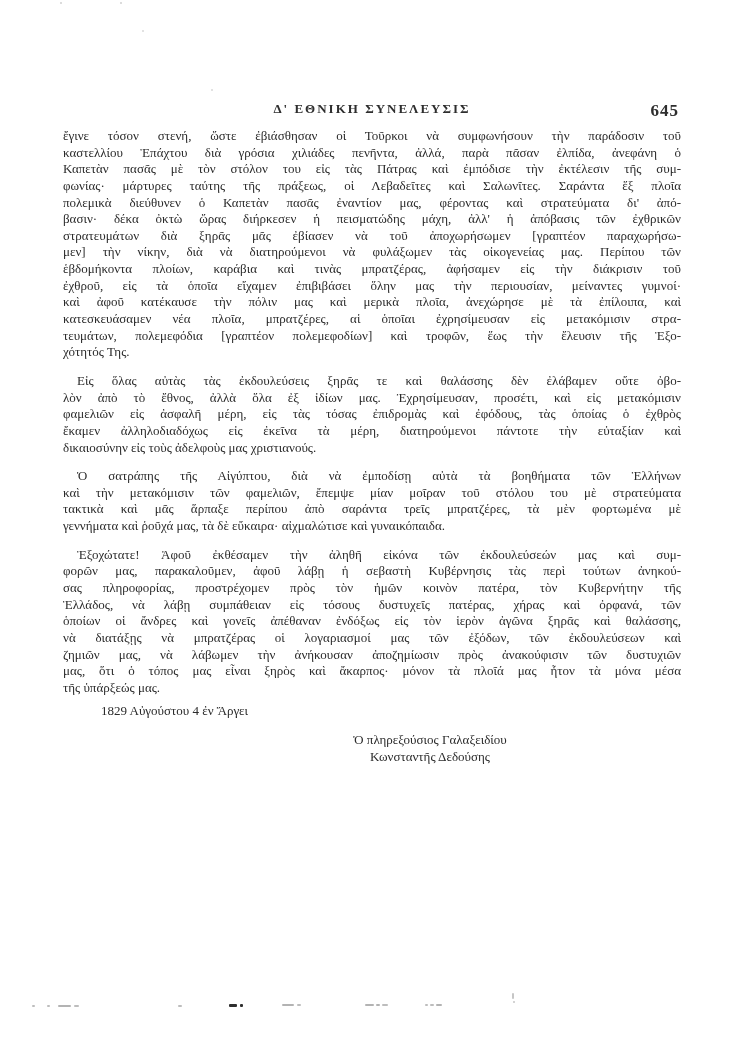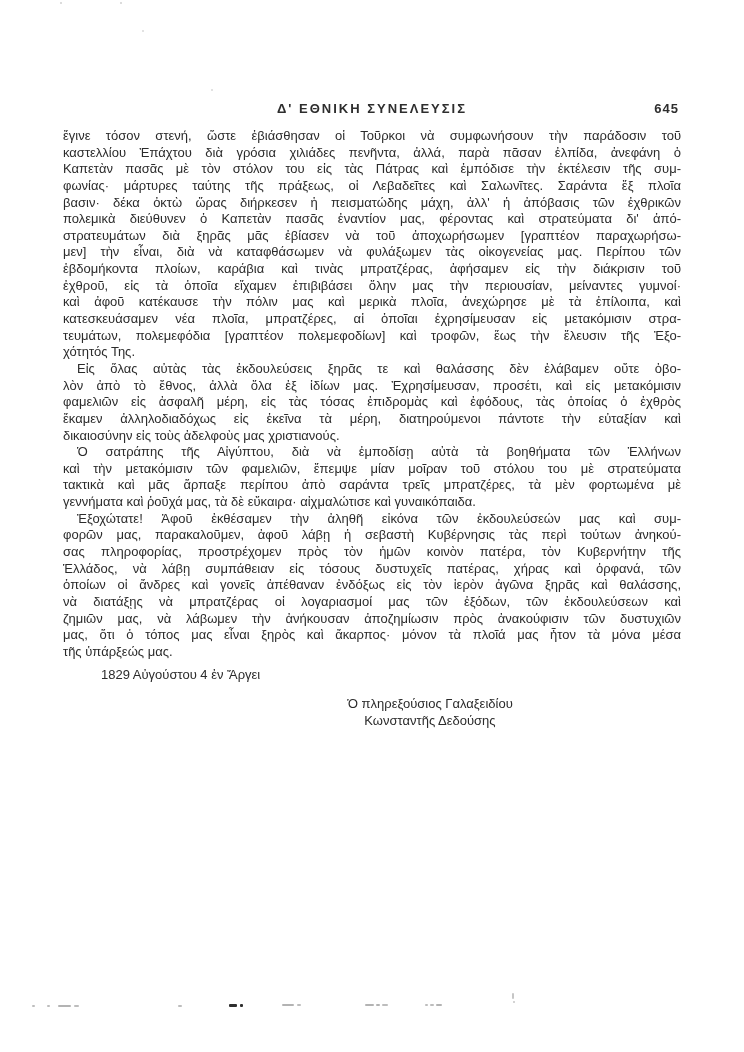--- a/index.html
+++ b/index.html
@@ -1,36 +1,36 @@
 <!DOCTYPE html>
 <html><head>
 <meta charset="utf-8">
 <style>
   html,body { margin:0; padding:0; background:#ffffff; }
   .page {
     position:relative; width:744px; height:1049px; background:#ffffff;
-    font-family:Liberation Sans, sans-serif; color:#282828; overflow:hidden;
+    font-family:Liberation Serif, serif; color:#282828; overflow:hidden;
   }
   .header { position:absolute; top:101px; left:63px; width:618px; height:20px; }
   .header-title {
     display:block; text-align:center; font-size:13px; font-weight:bold;
     letter-spacing:2px; color:#2e2e2e;
   }
   .page-number {
-    position:absolute; right:2px; top:0; font-size:13px; font-weight:bold;
+    position:absolute; right:2px; top:0; font-size:17px; font-weight:bold;
     letter-spacing:1px; color:#2e2e2e;
   }
   .doc-body {
     position:absolute; left:63px; top:128px; width:618px;
     font-size:13px; line-height:16.65px; color:#2b2b2b;
   }
   .para { margin:0; }
   .line { text-align:justify; text-align-last:justify; height:16.65px; overflow:hidden; }
   .line.last { text-align-last:left; }
-  .line.ind-normal { text-indent:14px; }
+  .line.ind-normal { text-indent:14px;margin-top:12px; }
   .line.ind-wide { text-indent:26px; }
   .date-line { margin-top:6px; text-indent:38px; height:16.65px; }
   .signature { margin-top:12px; margin-left:267px; width:200px; text-align:center; line-height:17.2px; }
   .speck { position:absolute; border-radius:1px; }
 </style>
 </head>
 <body>
 
 <div class="page">
 
@@ -39,24 +39,24 @@
     <span class="page-number">645</span>
   </div>
 
   <div class="doc-body">
 
     <div class="para">
         <div class="line">ἔγινε τόσον στενή, ὥστε ἐβιάσθησαν οἱ Τοῦρκοι νὰ συμφωνήσουν τὴν παράδοσιν τοῦ</div>
         <div class="line">καστελλίου Ἐπάχτου διὰ γρόσια χιλιάδες πενῆντα, ἀλλά, παρὰ πᾶσαν ἐλπίδα, ἀνεφάνη ὁ</div>
         <div class="line">Καπετὰν πασᾶς μὲ τὸν στόλον του εἰς τὰς Πάτρας καὶ ἐμπόδισε τὴν ἐκτέλεσιν τῆς συμ-</div>
         <div class="line">φωνίας· μάρτυρες ταύτης τῆς πράξεως, οἱ Λεβαδεῖτες καὶ Σαλωνῖτες. Σαράντα ἕξ πλοῖα</div>
+        <div class="line">πολεμικὰ διεύθυνεν ὁ Καπετὰν πασᾶς ἐναντίον μας, φέροντας καὶ στρατεύματα δι' ἀπό-</div>
         <div class="line">βασιν· δέκα ὀκτὼ ὥρας διήρκεσεν ἡ πεισματώδης μάχη, ἀλλ' ἡ ἀπόβασις τῶν ἐχθρικῶν</div>
-        <div class="line">πολεμικὰ διεύθυνεν ὁ Καπετὰν πασᾶς ἐναντίον μας, φέροντας καὶ στρατεύματα δι' ἀπό-</div>
         <div class="line">στρατευμάτων διὰ ξηρᾶς μᾶς ἐβίασεν νὰ τοῦ ἀποχωρήσωμεν [γραπτέον παραχωρήσω-</div>
-        <div class="line">μεν] τὴν εἶναι, διὰ νὰ καταφθάσωμεν νὰ φυλάξωμεν τὰς οἰκογενείας μας. Περίπου τῶν</div>
+        <div class="line">μεν] τὴν νίκην, διὰ νὰ διατηρούμενοι νὰ φυλάξωμεν τὰς οἰκογενείας μας. Περίπου τῶν</div>
         <div class="line">ἑβδομήκοντα πλοίων, καράβια καὶ τινὰς μπρατζέρας, ἀφήσαμεν εἰς τὴν διάκρισιν τοῦ</div>
         <div class="line">ἐχθροῦ, εἰς τὰ ὁποῖα εἴχαμεν ἐπιβιβάσει ὅλην μας τὴν περιουσίαν, μείναντες γυμνοί·</div>
         <div class="line">καὶ ἀφοῦ κατέκαυσε τὴν πόλιν μας καὶ μερικὰ πλοῖα, ἀνεχώρησε μὲ τὰ ἐπίλοιπα, καὶ</div>
         <div class="line">κατεσκευάσαμεν νέα πλοῖα, μπρατζέρες, αἱ ὁποῖαι ἐχρησίμευσαν εἰς μετακόμισιν στρα-</div>
         <div class="line">τευμάτων, πολεμεφόδια [γραπτέον πολεμεφοδίων] καὶ τροφῶν, ἕως τὴν ἔλευσιν τῆς Ἐξο-</div>
         <div class="line last">χότητός Της.</div>
       </div>
       <div class="para">
         <div class="line ind-normal">Εἰς ὅλας αὐτὰς τὰς ἐκδουλεύσεις ξηρᾶς τε καὶ θαλάσσης δὲν ἐλάβαμεν οὔτε ὀβο-</div>
         <div class="line">λὸν ἀπὸ τὸ ἔθνος, ἀλλὰ ὅλα ἐξ ἰδίων μας. Ἐχρησίμευσαν, προσέτι, καὶ εἰς μετακόμισιν</div>

